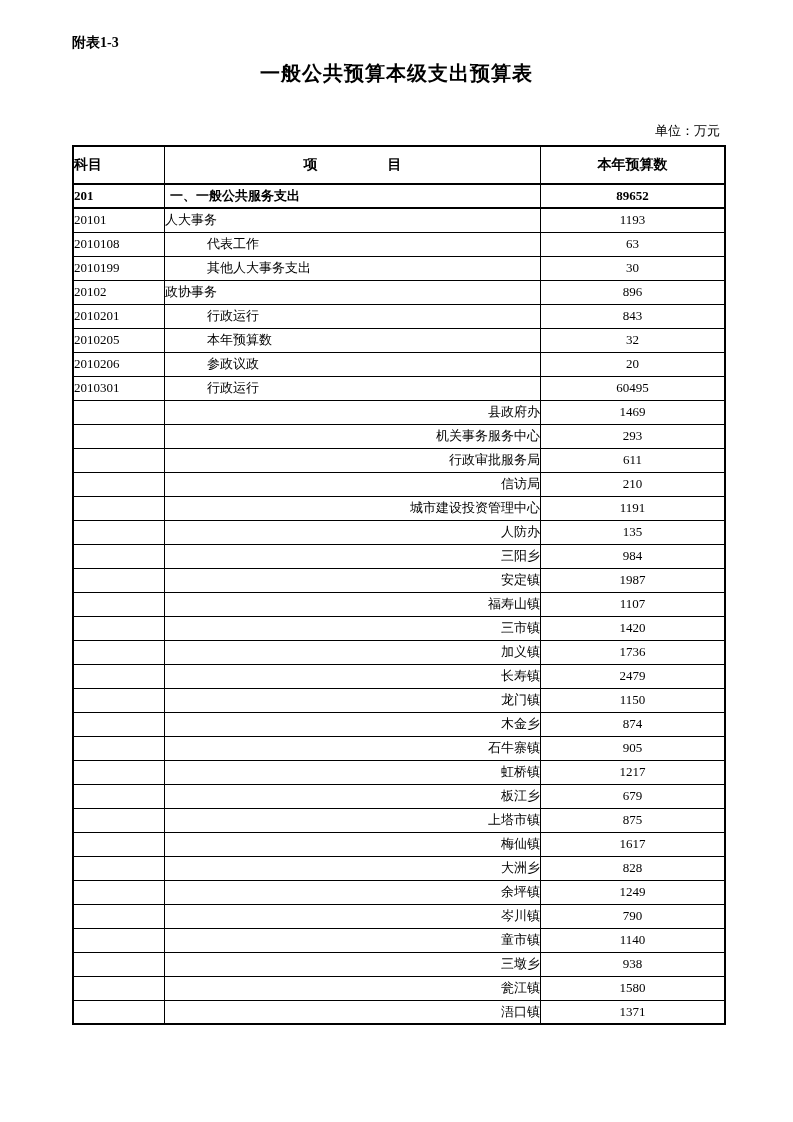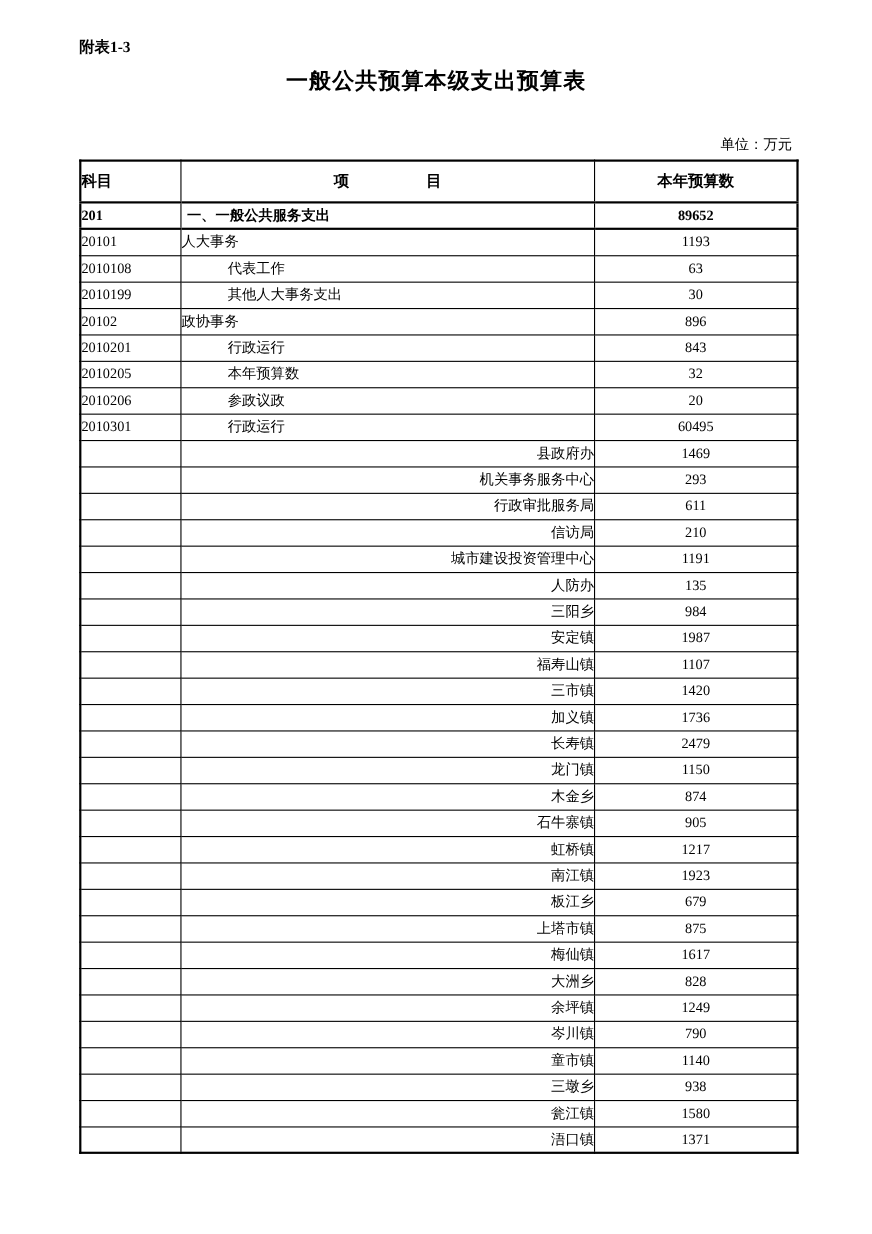--- a/index.html
+++ b/index.html
@@ -223,25 +223,20 @@
           <td class="col-item indent-3">石牛寨镇</td>
           <td class="col-value">905</td>
         </tr>
         <tr>
           <td class="col-code"></td>
           <td class="col-item indent-3">虹桥镇</td>
           <td class="col-value">1217</td>
         </tr>
         <tr>
           <td class="col-code"></td>
-          <td class="col-item indent-3">南江镇</td>
-          <td class="col-value">1923</td>
-        </tr>
-        <tr>
-          <td class="col-code"></td>
           <td class="col-item indent-3">板江乡</td>
           <td class="col-value">679</td>
         </tr>
         <tr>
           <td class="col-code"></td>
           <td class="col-item indent-3">上塔市镇</td>
           <td class="col-value">875</td>
         </tr>
         <tr>
           <td class="col-code"></td>

